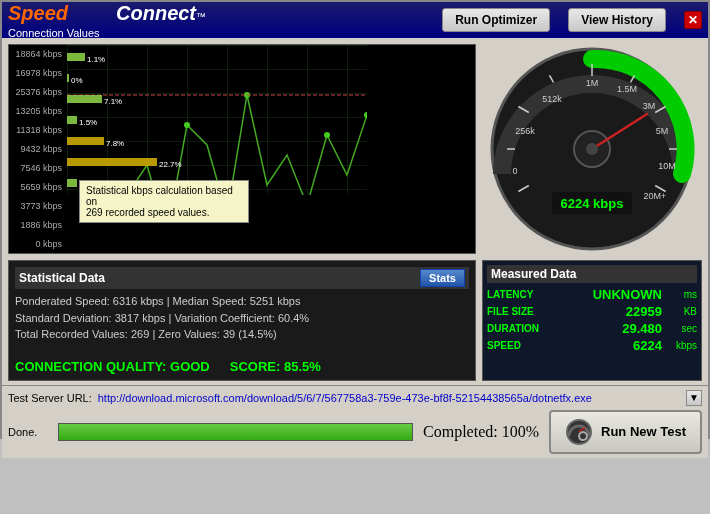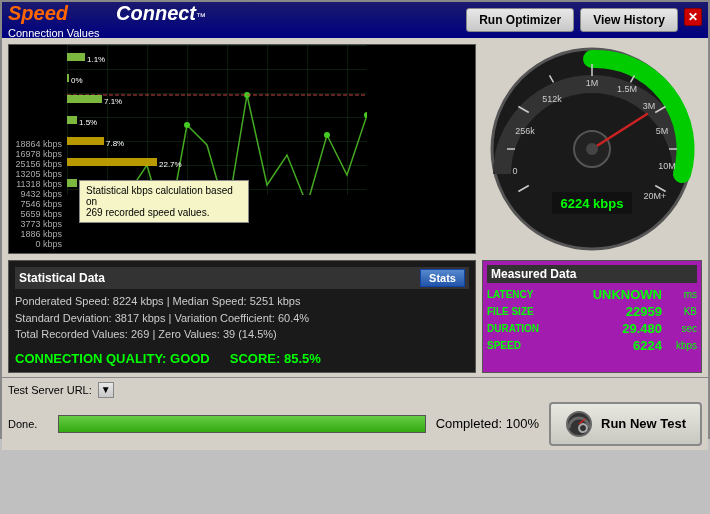--- a/index.html
+++ b/index.html
@@ -49,21 +49,22 @@
     #title-tm {
       color: white;
       font-size: 10px;
       vertical-align: super;
     }
     #title-logo-wrap {
       position: relative;
     }
     #title-buttons {
       display: flex;
-      gap: 6px;
+      gap: 18px;
+      align-items: center;
     }
     .toolbar-btn {
       background: linear-gradient(to bottom, #e8e8e8, #c8c8c8);
       border: 1px solid #888;
       border-radius: 3px;
       padding: 4px 12px;
       font-size: 12px;
       font-weight: bold;
       cursor: pointer;
       color: #000;
@@ -98,21 +99,21 @@
       overflow: hidden;
     }
     #chart-labels {
       position: absolute;
       left: 0;
       top: 0;
       bottom: 0;
       width: 58px;
       display: flex;
       flex-direction: column;
-      justify-content: flex-end;
+      justify-content: space-between;
       padding: 4px 2px;
       z-index: 10;
     }
     .chart-label {
       color: #aaa;
       font-size: 9px;
       text-align: right;
       padding-right: 3px;
     }
     #chart-canvas {
@@ -164,35 +165,35 @@
     }
     #stat-text {
       color: #cccccc;
       font-size: 11px;
       line-height: 1.5;
       margin-bottom: 6px;
     }
     #quality-line {
       display: flex;
       gap: 20px;
-      margin-top: 8px;
+      margin-top: 16px;
     }
     #connection-quality {
       color: #00ff00;
       font-weight: bold;
       font-size: 13px;
     }
     #score {
       color: #00ff00;
       font-weight: bold;
       font-size: 13px;
     }
     #measured-data {
       width: 220px;
-      background: #a21caf;
+      background: #0f172a;
       border: 1px solid #555;
       padding: 4px;
     }
     #measured-title {
       color: #fff;
       font-weight: bold;
       font-size: 12px;
       background: #333;
       padding: 2px 4px;
       margin-bottom: 4px;
@@ -271,23 +272,24 @@
       flex: 1;
       height: 18px;
       background: #888;
       border: 1px solid #555;
     }
     #progress-bar-fill {
       height: 100%;
       background: linear-gradient(to bottom, #66cc44, #33aa11);
     }
     #completed-text {
-      font-size: 13px;
+      font-size: 16px;
       min-width: 90px;
       text-align: right;
+      font-family: Liberation Serif, serif;
     }
     #run-new-test-btn {
       background: linear-gradient(to bottom, #e8e8e0, #c8c8c0);
       border: 2px solid #888;
       border-radius: 4px;
       padding: 6px 14px;
       font-weight: bold;
       font-size: 13px;
       cursor: pointer;
       display: flex;
@@ -339,21 +341,21 @@
     </div>
   </div>
 
   <div id="main-content">
 
     <div id="chart-area">
 
       <div id="chart-labels">
         <span class="chart-label">18864 kbps</span>
         <span class="chart-label">16978 kbps</span>
-        <span class="chart-label">25156 kbps</span>
+        <span class="chart-label">25376 kbps</span>
         <span class="chart-label">13205 kbps</span>
         <span class="chart-label">11318 kbps</span>
         <span class="chart-label">9432 kbps</span>
         <span class="chart-label">7546 kbps</span>
         <span class="chart-label">5659 kbps</span>
         <span class="chart-label">3773 kbps</span>
         <span class="chart-label">1886 kbps</span>
         <span class="chart-label">0 kbps</span>
       </div>
 
@@ -463,21 +465,21 @@
   </div>
 
   <div id="stats-section">
 
     <div id="statistical-data">
       <div id="statistical-title">
         <span>Statistical Data</span>
         <button id="stats-btn">Stats</button>
       </div>
       <div id="stat-text">
-        <div>Ponderated Speed: 8224 kbps | Median Speed: 5251 kbps</div>
+        <div>Ponderated Speed: 6316 kbps | Median Speed: 5251 kbps</div>
         <div>Standard Deviation: 3817 kbps | Variation Coefficient: 60.4%</div>
         <div>Total Recorded Values: 269 | Zero Values: 39 (14.5%)</div>
       </div>
       <div id="quality-line">
         <span id="connection-quality">CONNECTION QUALITY: GOOD</span>
         <span id="score">SCORE: 85.5%</span>
       </div>
     </div>
 
     <div id="measured-data">
@@ -501,20 +503,21 @@
         <span class="measure-label">SPEED</span>
         <span class="measure-value">6224</span>
         <span class="measure-unit">kbps</span>
       </div>
     </div>
   </div>
 
   <div id="bottom-section">
     <div id="url-row">
       <span id="url-label">Test Server URL:</span>
+      <span id="url-value">http://download.microsoft.com/download/5/6/7/567758a3-759e-473e-bf8f-52154438565a/dotnetfx.exe</span>
       <div id="url-dropdown">▼</div>
     </div>
     <div id="progress-row">
       <span id="status-text">Done.</span>
       <div id="progress-bar-container">
         <div id="progress-bar-fill" style="width:100%;"></div>
       </div>
       <span id="completed-text">Completed: 100%</span>
       <button id="run-new-test-btn">
         <svg class="speedometer-icon" viewBox="0 0 28 28" xmlns="http://www.w3.org/2000/svg">

